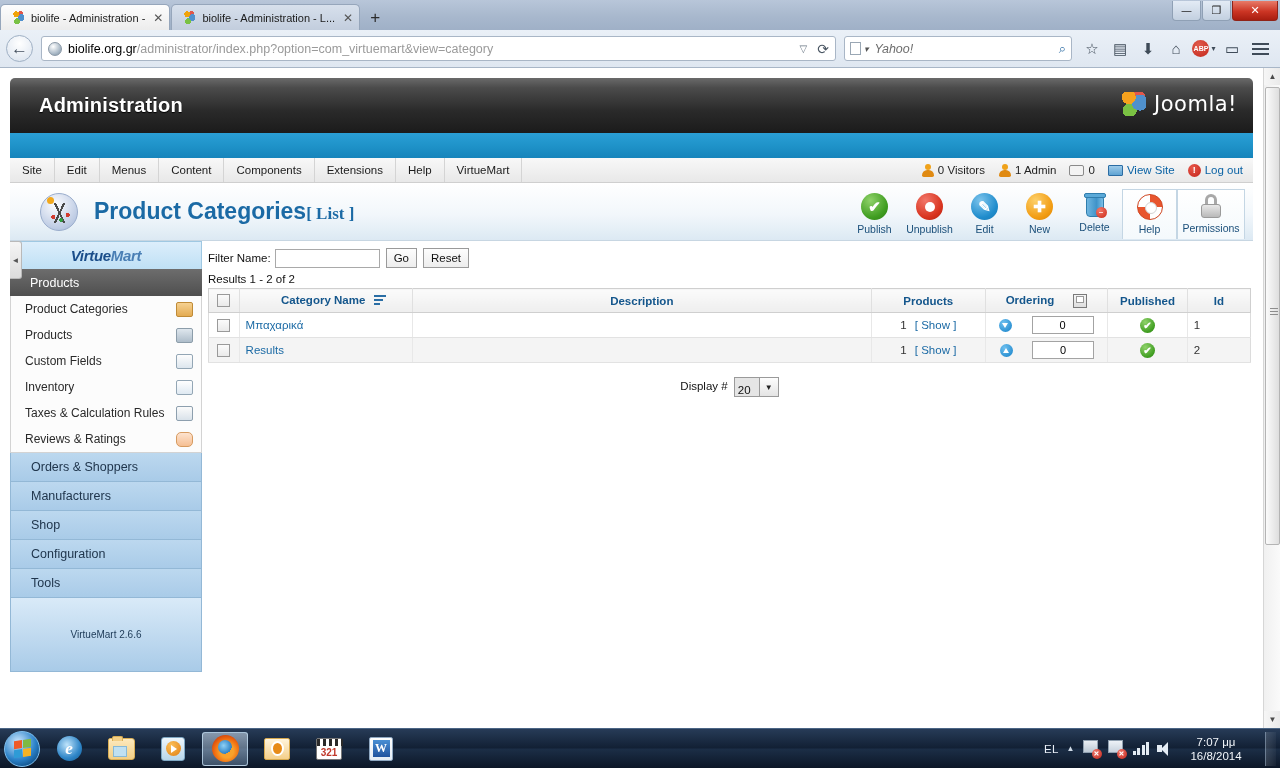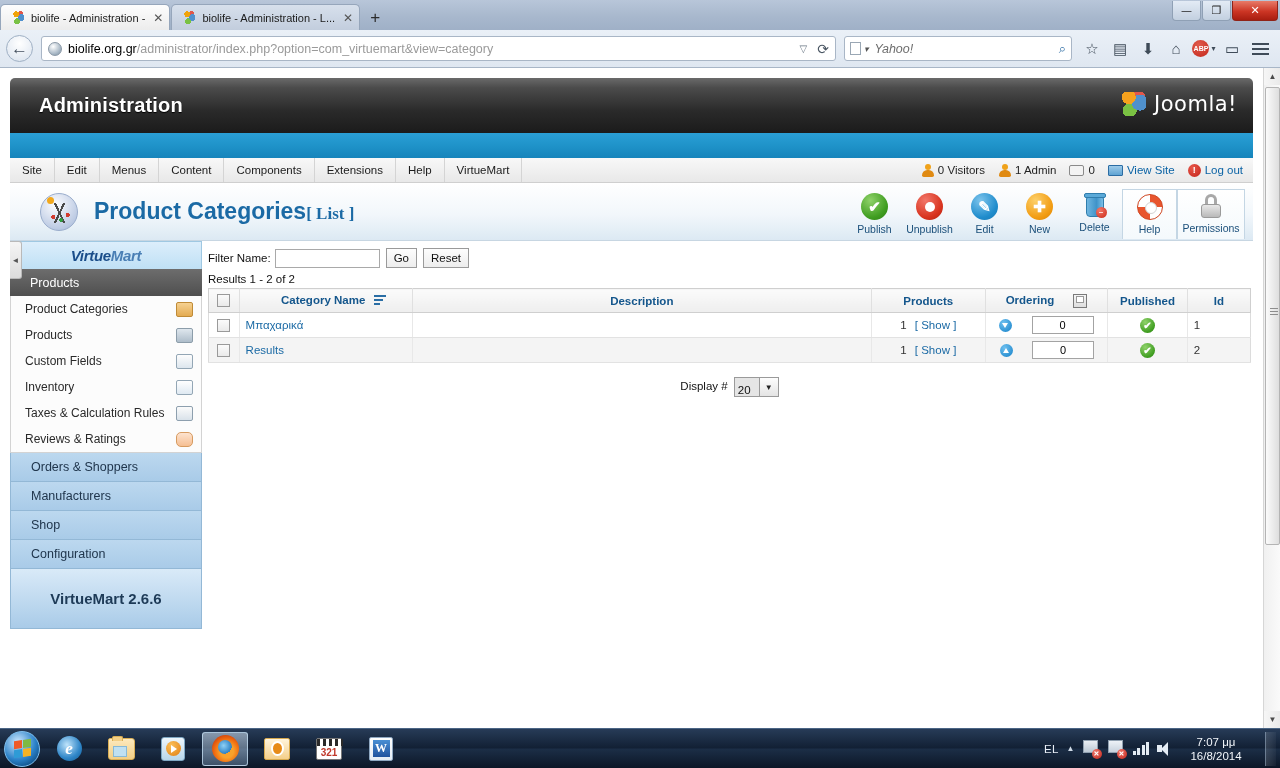--- a/index.html
+++ b/index.html
@@ -291,24 +291,24 @@
   .mi-ic.inv { background: linear-gradient(to bottom,#ffffff,#dfe9f2); border-color:#93a6b5; }
   .mi-ic.tax { background: linear-gradient(to bottom,#fbfbfb,#d9e2ea); border-color:#8d9fae; }
   .mi-ic.chat { background: linear-gradient(to bottom,#fde3cf,#f6bf93); border-color:#d79b60; border-radius:5px; }
   .sb-blue {
     height: 29px; display:flex; align-items:center; padding-left: 20px;
     font-size: 12.5px; color:#20364d;
     background: linear-gradient(to bottom,#bcd8ef,#a9cbe8);
     border: 1px solid #93b8d6; border-top:none;
   }
   .sb-footer {
-    height: 60px; display:flex; align-items:center; justify-content:center;
+    height: 74px; display:flex; align-items:center; justify-content:center;
     background: linear-gradient(to bottom,#d9eaf8,#a9cbe8);
     border:1px solid #93b8d6; border-top:none;
-    font-size: 15px; color:#1d3a57;font-weight:bold;
+    font-size: 10px; color:#1d3a57;
   }
 
   
   .content { flex: 1 1 auto; padding: 6px 2px 0 6px; }
   .filterbar { display:flex; align-items:center; height: 22px; font-size: 11.5px; color:#111; }
   .filterbar .lbl { margin-right: 4px; }
   .filterbar input[type=text] {
     width: 105px; height: 19px; border: 1px solid #a9a9a9; font-size: 11.5px; padding: 0 3px;
     font-family:"Liberation Sans", sans-serif;
   }
@@ -638,20 +638,21 @@
             </div>
             <div class="sb-item">
               <span class="lbl">Reviews &amp; Ratings</span>
               <span class="mi-ic chat"></span>
             </div>
           </div>
           <div class="sb-blue">Orders &amp; Shoppers</div>
           <div class="sb-blue">Manufacturers</div>
           <div class="sb-blue">Shop</div>
           <div class="sb-blue">Configuration</div>
+          <div class="sb-blue">Tools</div>
           <div class="sb-footer">VirtueMart 2.6.6</div>
         </div>
 
         <div class="content">
           <div class="filterbar">
             <span class="lbl">Filter Name:</span>
             <input type="text" value="" style="">
             <button class="btn">Go</button>
             <button class="btn">Reset</button>
           </div>

